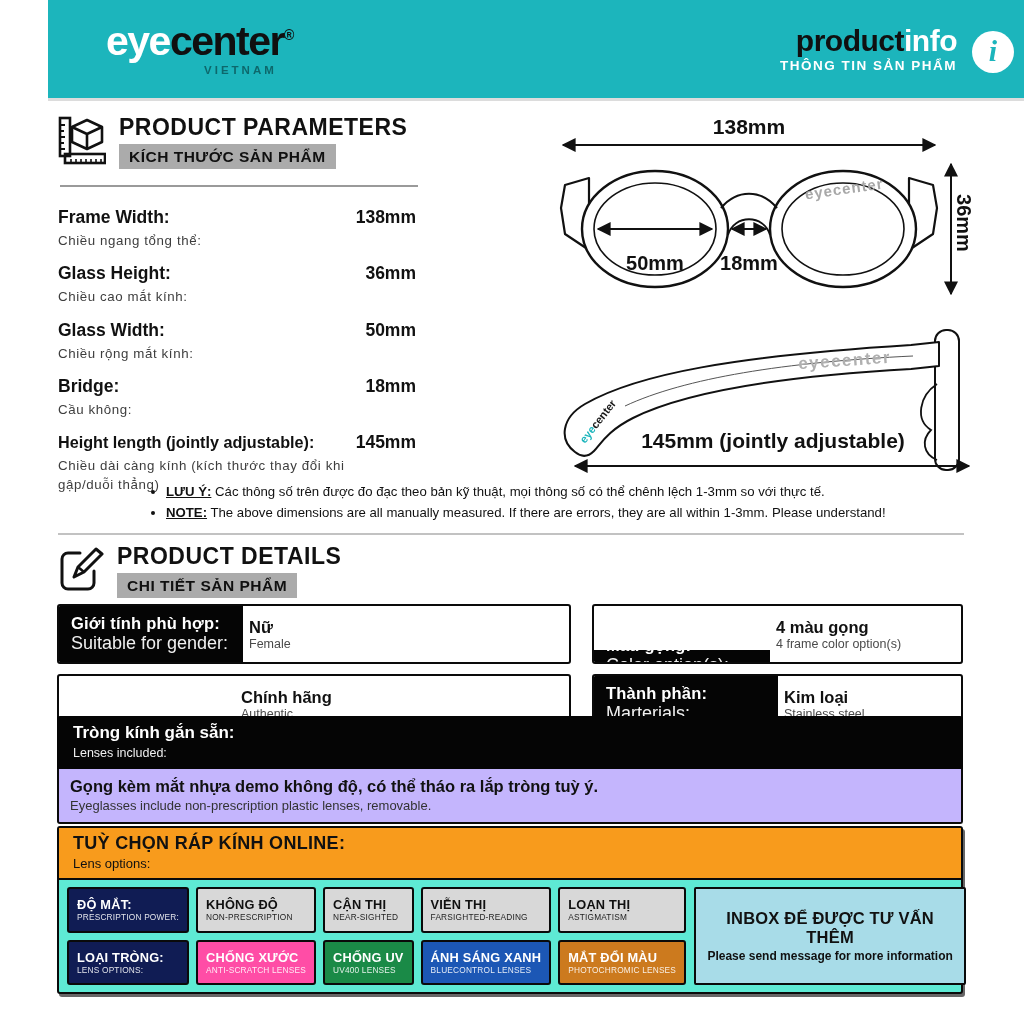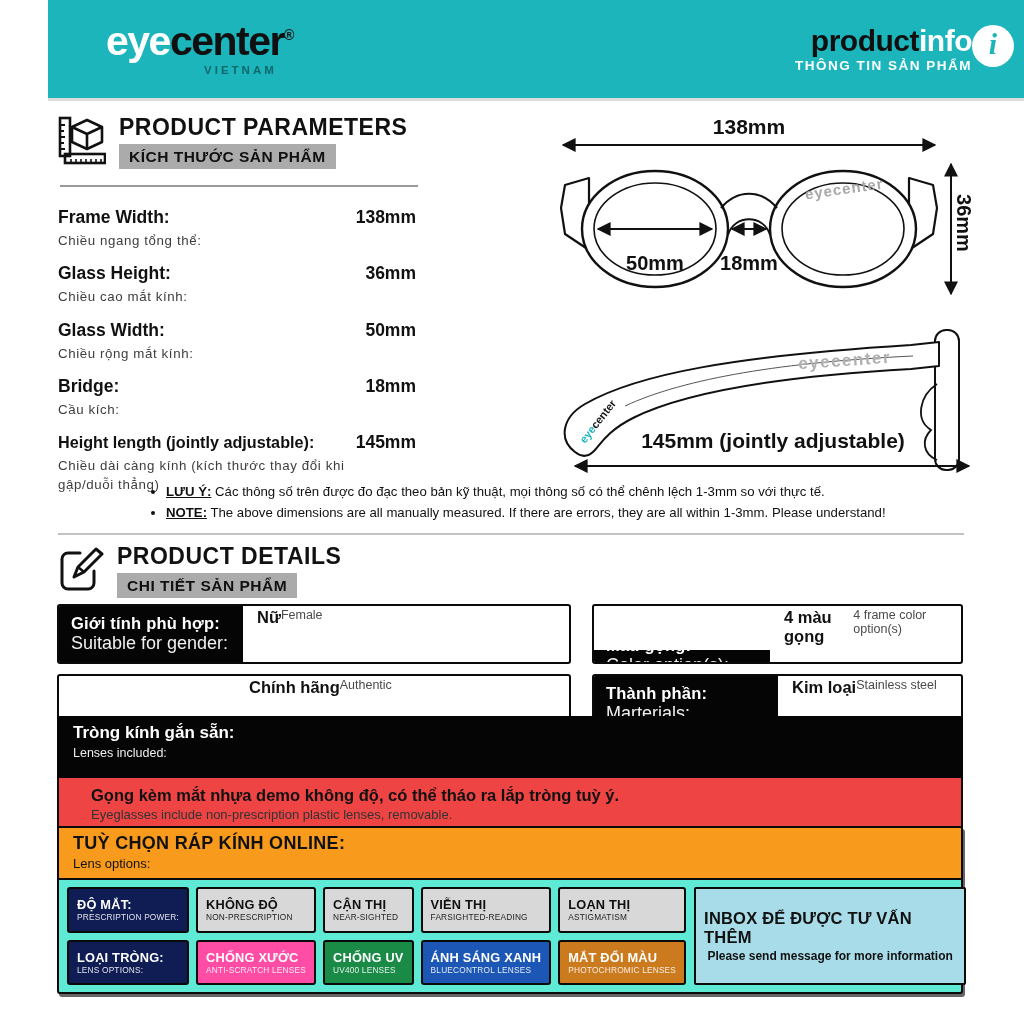--- a/index.html
+++ b/index.html
@@ -12,21 +12,21 @@
     font-family:"Liberation Sans","DejaVu Sans",sans-serif;color:#111;position:relative;overflow:hidden;}
 
   
   .header{position:absolute;left:0;top:0;width:1024px;height:101px;background:var(--teal,#1cb5bc);
     display:flex;align-items:center;justify-content:space-between;padding:0 58px;border-bottom:3px solid #dcdcdc;margin-left:48px;}
   .brand{line-height:1;}
   .brand-main{font-size:41px;font-weight:bold;letter-spacing:-1.5px;}
   .brand-eye{color:#fff;} .brand-center{color:#101010;}
   .brand-reg{font-size:14px;color:#101010;vertical-align:super;font-weight:bold;}
   .brand-sub{text-align:right;font-size:11.5px;font-weight:bold;letter-spacing:3px;color:#0d686c;margin-top:3px;padding-right:16px;}
-  .hright{display:flex;align-items:flex-start;}
+  .hright{display:flex;align-items:flex-end;gap:15px;}
   .pi{text-align:right;line-height:1.05;}
   .pi-main{font-size:30px;font-weight:bold;letter-spacing:-0.5px;}
   .pi-product{color:#101010;} .pi-info{color:#fff;}
   .pi-sub{color:#fff;font-size:13.5px;font-weight:bold;letter-spacing:1.5px;margin-top:3px;}
   .info-badge{width:42px;height:42px;border-radius:50%;background:#fff;color:var(--teal,#1cb5bc);
     font-family:"Liberation Serif","DejaVu Serif",serif;font-style:italic;font-weight:bold;font-size:30px;
     display:flex;align-items:center;justify-content:center;padding-bottom:3px;}
 
   
   .sec-head{position:absolute;display:flex;align-items:flex-start;gap:13px;}
@@ -52,48 +52,48 @@
   .notes li{margin-left:16px;}
   .nhead{font-weight:bold;text-decoration:underline;}
 
   
   .dgrid{position:absolute;left:57px;top:604px;width:906px;display:grid;
     grid-template-columns:514px 371px;column-gap:21px;row-gap:10px;}
   .drow{display:flex;border:2px solid #0a0a0a;border-radius:3px;height:60px;overflow:hidden;background:#fff;}
   .dlabel{background:#050505;color:#fff;display:flex;flex-direction:column;justify-content:center;padding:2px 12px;flex:0 0 auto;}
   .drow.left .dlabel{width:184px;} .drow.right .dlabel{width:176px;margin-top:44px;}
   .dlabel b{font-size:16.5px;letter-spacing:0.2px;} .dlabel span{font-size:18px;color:#f0f0f0;}
-  .dvalue{display:flex;flex-direction:row;justify-content:center;padding:2px 14px;}
+  .dvalue{display:flex;flex-direction:column;justify-content:center;padding:2px 6px;}
   .dvalue b{font-size:16.5px;} .dvalue span{font-size:12.5px;color:#4a4a4a;}
 
   
   .lenses{position:absolute;left:57px;top:716px;width:906px;}
-  .len-head{background:#050505;color:#fff;border:2px solid #050505;border-radius:3px 3px 0 0;padding:5px 14px 15px;}
+  .len-head{background:#050505;color:#fff;border:2px solid #050505;border-radius:3px 3px 0 0;padding:5px 14px 6px;}
   .len-head b{font-size:17px;display:block;} .len-head span{font-size:12.5px;color:#f0f0f0;}
-  .len-body{border:2px solid #0a0a0a;border-top:none;border-radius:0 0 3px 3px;padding:8px 32px;background:#ef4444;}
+  .len-body{border:2px solid #0a0a0a;border-top:none;border-radius:0 0 3px 3px;padding:8px 11px;background:#c4b5fd;}
   .len-body b{font-size:16.5px;display:block;} .len-body span{font-size:13px;color:#333;}
 
   
   .options{position:absolute;left:57px;top:826px;width:906px;border:2px solid #0a0a0a;border-radius:3px;
     background:#5eead4;box-shadow:2px 3px 0 rgba(20,20,20,0.65);}
   .lo-head{background:var(--orange,#f89b1c);border-bottom:2px solid #0a0a0a;padding:5px 14px 6px;}
   .lo-head b{font-size:18px;display:block;letter-spacing:0.3px;} .lo-head span{font-size:13px;}
   .lo-body{display:flex;gap:8px;padding:7px 8px;}
   .chips{flex:1;display:grid;grid-template-columns:1.32fr 1fr 0.95fr 0.98fr 1.12fr;gap:7px;}
   .chip{border:2px solid #0a0a0a;border-radius:3px;padding:2px 8px;display:flex;flex-direction:column;justify-content:center;min-height:33px;}
   .chip b{font-size:12.8px;letter-spacing:0.2px;white-space:nowrap;} .chip span{font-size:8.3px;letter-spacing:0.2px;white-space:nowrap;}
   .chip.navy{background:var(--navy,#101c54);color:#fff;}
   .chip.gray{background:var(--graychip,#d8d8d8);color:#101010;} .chip.gray span{color:#222;}
   .chip.pink{background:var(--pink,#ff4da6);color:#fff;}
   .chip.green{background:var(--green,#1a8a47);color:#fff;}
   .chip.blue{background:var(--blue,#1c57b5);color:#fff;}
   .chip.amber{background:var(--amber,#cc7a1e);color:#fff;}
   .chip.pink span,.chip.green span,.chip.blue span,.chip.amber span,.chip.navy span{color:rgba(255,255,255,0.88);}
   .inbox{flex:0 0 272px;background:var(--lightblue,#a8dce8);border:2px solid #0a0a0a;border-radius:2px;
-    display:flex;flex-direction:column;justify-content:center;align-items:center;text-align:left;gap:2px;padding:20px 8px;}
+    display:flex;flex-direction:column;justify-content:center;align-items:center;text-align:center;gap:2px;padding:20px 8px;}
   .inbox b{font-size:16.5px;letter-spacing:0.2px;} .inbox span{font-size:12px;font-weight:bold;}
 </style>
 </head>
 <body>
 
 <div class="header">
   <div class="brand">
     <div class="brand-main"><span class="brand-eye">eye</span><span class="brand-center">center</span><span class="brand-reg">®</span></div>
     <div class="brand-sub">VIETNAM</div>
   </div>
@@ -142,21 +142,21 @@
         <span>Glass Width:</span>
         <span class="p-val">50mm</span>
       </div>
     <div class="p-sub">Chiều rộng mắt kính:</div>
   </div>
   <div class="p-item">
     <div class="p-row">
         <span>Bridge:</span>
         <span class="p-val">18mm</span>
       </div>
-    <div class="p-sub">Cầu kích:</div>
+    <div class="p-sub">Cầu không:</div>
   </div>
   <div class="p-item">
     <div class="p-row">
         <span style="font-size:16.2px">Height length (jointly adjustable):</span>
         <span class="p-val">145mm</span>
       </div>
     <div class="p-sub" style="width:300px">Chiều dài càng kính (kích thước thay đổi khi gập/duỗi thẳng)</div>
   </div>
 </div>
 

